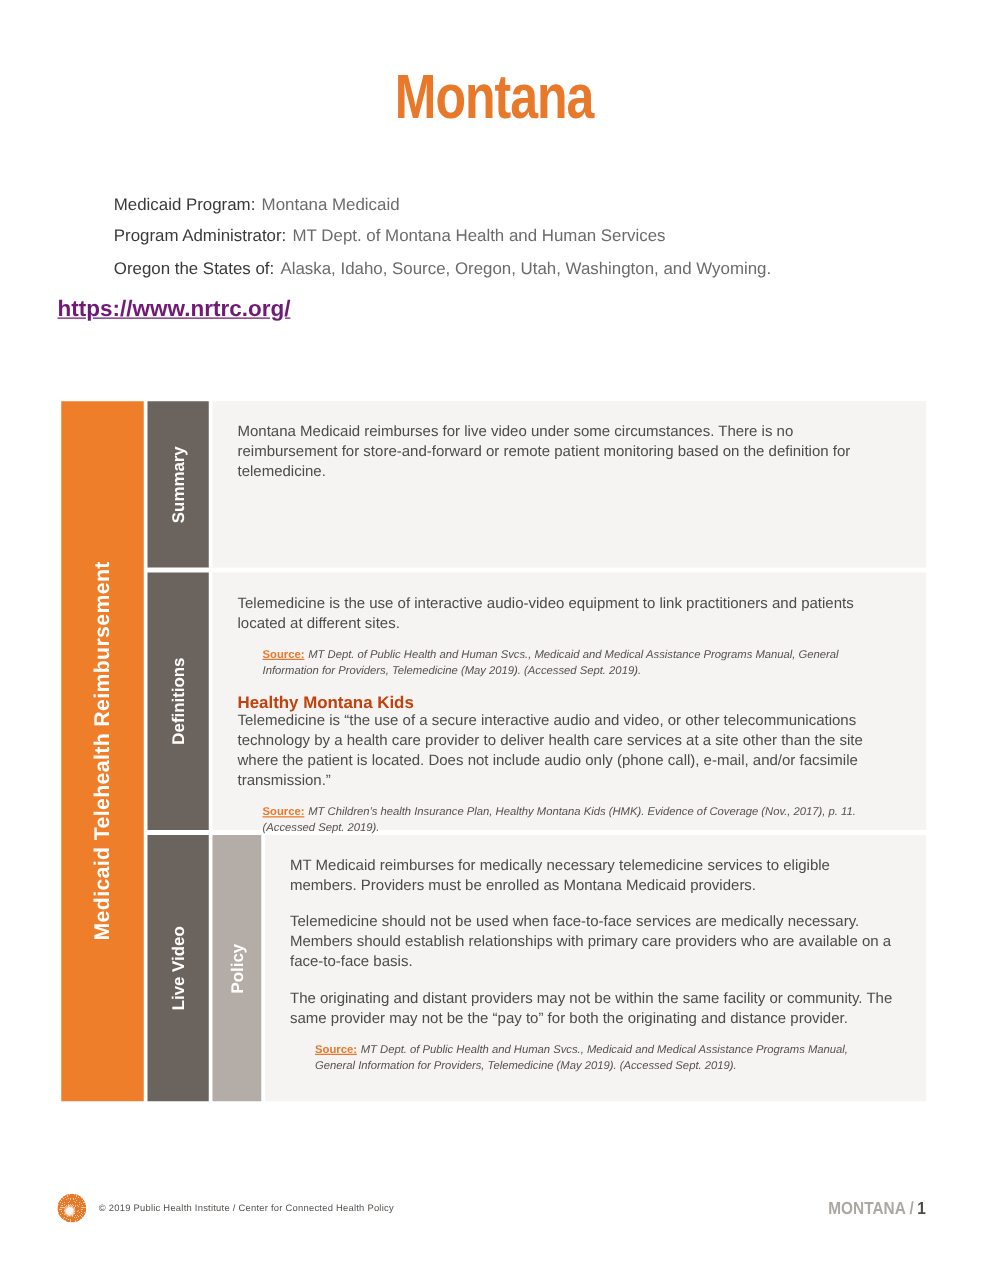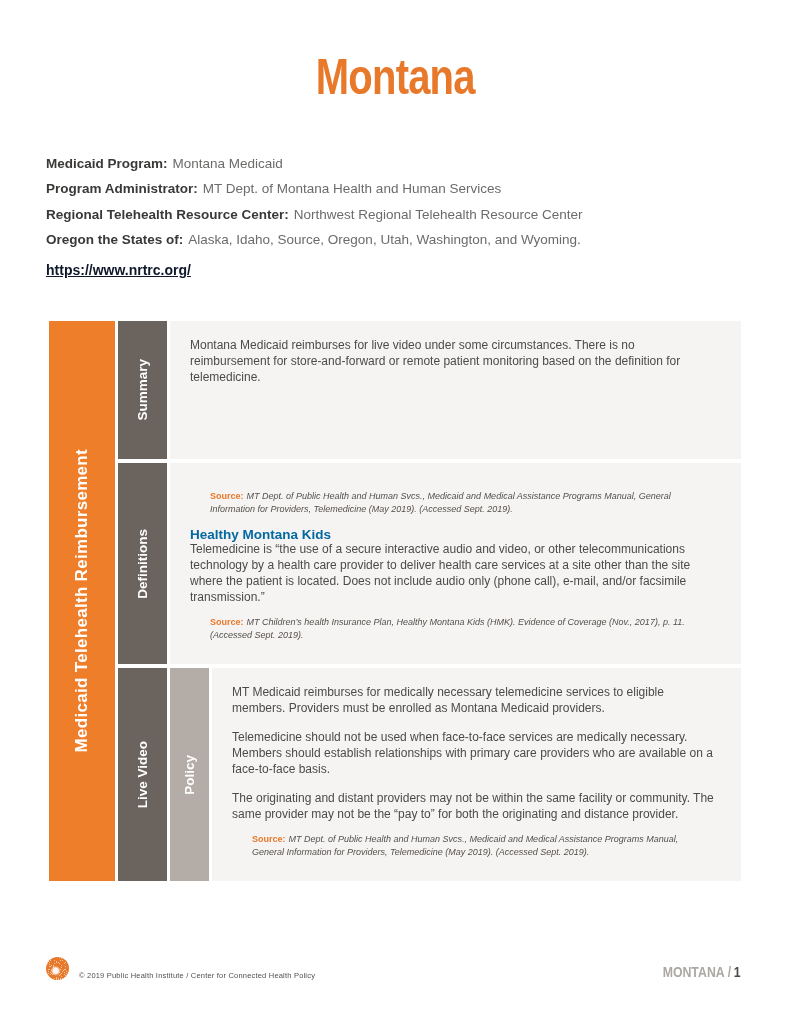--- a/index.html
+++ b/index.html
@@ -11,25 +11,25 @@
   }
   
   .title-wrap { position:absolute; top:48px; left:0; width:100%; text-align:center; }
   .doc-title {
     display:inline-block; font-size:50px; font-weight:bold; color:#e8782a;
     transform:scaleX(0.80); letter-spacing:-1px;
   }
   
   .info { position:absolute; left:46px; top:157px; width:660px; }
   .info-line { font-size:13.5px; margin-bottom:10.5px; line-height:1.1; }
-  .info-label { font-weight:bold; color:#3a3938; margin-right:5px; }
+  .info-label { font-weight:normal; color:#3a3938; margin-right:5px;margin-left:45px; }
   .info-value { color:#6b6b6a; }
   .site-link {
-    display:inline-block; margin-top:4px; font-size:14px; font-weight:bold;
-    color:#0f172a; text-decoration:underline;
+    display:inline-block; margin-top:4px; font-size:18px; font-weight:bold;
+    color:#701a75; text-decoration:underline;
   }
   
   .matrix { position:absolute; left:49px; top:321px; width:692px; height:560px; display:flex; }
   .side-band {
     width:66px; flex:0 0 66px; background:#ef7e2a; margin-right:3px;
     display:flex; align-items:center; justify-content:center;
   }
   .v-text {
     writing-mode:vertical-rl; transform:rotate(180deg);
     white-space:nowrap;
@@ -45,29 +45,29 @@
     width:49px; flex:0 0 49px; background:#6b645e; margin-right:3px;
     display:flex; align-items:center; justify-content:center;
   }
   .label-band .v-text, .sub-band .v-text { color:#ffffff; font-size:13.5px; font-weight:bold; }
   .sub-band {
     width:39px; flex:0 0 39px; background:#b3aca7; margin-right:3px;
     display:flex; align-items:center; justify-content:center;
   }
   .cell { flex:1 1 auto; background:#f5f4f3; padding:17px 24px 12px 20px; }
   .cell p { font-size:12px; line-height:1.33; color:#4c4b4a; margin-bottom:13px; }
-  .cell .subhead { font-size:13.5px; font-weight:bold; color:#0369a1; margin:11px 0 0 0; }
+  .cell .subhead { font-size:13.5px; font-weight:bold; color:#c2410c; margin:11px 0 0 0; }
   .cell .tight { margin-bottom:0; }
   .source { margin:10px 0 10px 20px; padding-right:6px; font-size:9px; line-height:1.45; }
-  .source-label { color:#e8782a; font-weight:bold; font-style:normal; margin-right:3px; }
+  .source-label { color:#e8782a; font-weight:bold; font-style:normal; margin-right:3px;text-decoration:underline; }
   .source-text { color:#55504c; font-style:italic; }
   
   .footer {
     position:absolute; left:46px; right:50px; top:952px; height:28px;
-    display:flex; align-items:flex-end;
+    display:flex; align-items:center;
   }
   .logo {
     width:23px; height:23px; border-radius:50%; flex:0 0 23px;
     background:
       radial-gradient(circle at 42% 60%, rgba(255,255,255,0.95) 0 2.5px, rgba(255,255,255,0) 5px),
       repeating-conic-gradient(from 0deg, #e8782a 0deg 9deg, #f6c69e 9deg 11deg);
   }
   .copyright { margin-left:10px; font-size:7.5px; color:#55504c; letter-spacing:0.2px; }
   .page-ref { margin-left:auto; font-size:14px; font-weight:bold; transform:scaleX(0.88); transform-origin:right center; }
   .page-ref .ref-state { color:#aba7a3; }
@@ -83,23 +83,20 @@
   </div>
 
   <div class="info">
     <div class="info-line">
       <span class="info-label">Medicaid Program:</span><span class="info-value">Montana Medicaid</span>
     </div>
     <div class="info-line">
       <span class="info-label">Program Administrator:</span><span class="info-value">MT Dept. of Montana Health and Human Services</span>
     </div>
     <div class="info-line">
-      <span class="info-label">Regional Telehealth Resource Center:</span><span class="info-value">Northwest Regional Telehealth Resource Center</span>
-    </div>
-    <div class="info-line">
       <span class="info-label">Oregon the States of:</span><span class="info-value">Alaska, Idaho, Source, Oregon, Utah, Washington, and Wyoming.</span>
     </div>
     <a href="#" class="site-link">https://www.nrtrc.org/</a>
   </div>
 
   <div class="matrix">
     <div class="side-band">
       <span class="v-text">Medicaid Telehealth Reimbursement</span>
     </div>
     <div class="rows">
@@ -111,20 +108,21 @@
         <div class="cell">
           <p>Montana Medicaid reimburses for live video under some circumstances. There is no reimbursement for store-and-forward or remote patient monitoring based on the definition for telemedicine.</p>
         </div>
       </div>
 
       <div class="row row-2">
         <div class="label-band">
           <span class="v-text">Definitions</span>
         </div>
         <div class="cell">
+          <p class="tight">Telemedicine is the use of interactive audio-video equipment to link practitioners and patients located at different sites.</p>
           <div class="source">
             <span class="source-label">Source:</span><span class="source-text">MT Dept. of Public Health and Human Svcs., Medicaid and Medical Assistance Programs Manual, General Information for Providers, Telemedicine (May 2019). (Accessed Sept. 2019).</span>
           </div>
           <div class="subhead">Healthy Montana Kids</div>
           <p class="tight">Telemedicine is “the use of a secure interactive audio and video, or other telecommunications technology by a health care provider to deliver health care services at a site other than the site where the patient is located.  Does not include audio only (phone call), e-mail, and/or facsimile transmission.”</p>
           <div class="source">
             <span class="source-label">Source:</span><span class="source-text">MT Children’s health Insurance Plan, Healthy Montana Kids (HMK). Evidence of Coverage (Nov., 2017), p. 11. (Accessed Sept. 2019).</span>
           </div>
         </div>
       </div>

